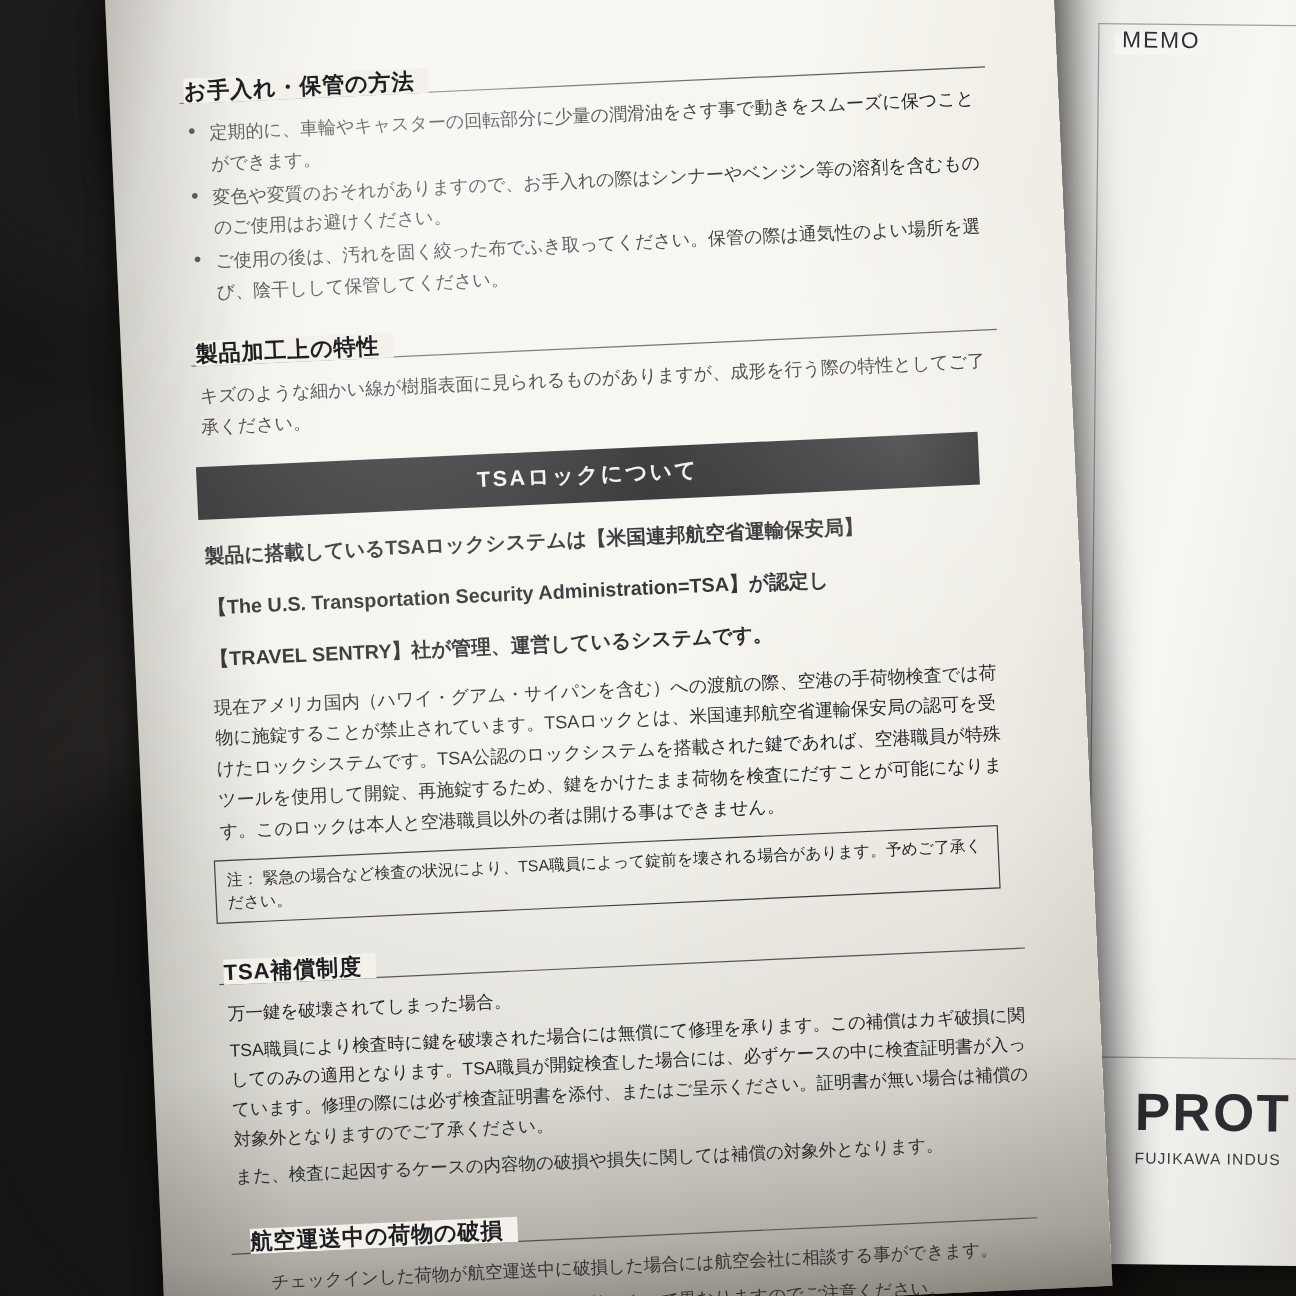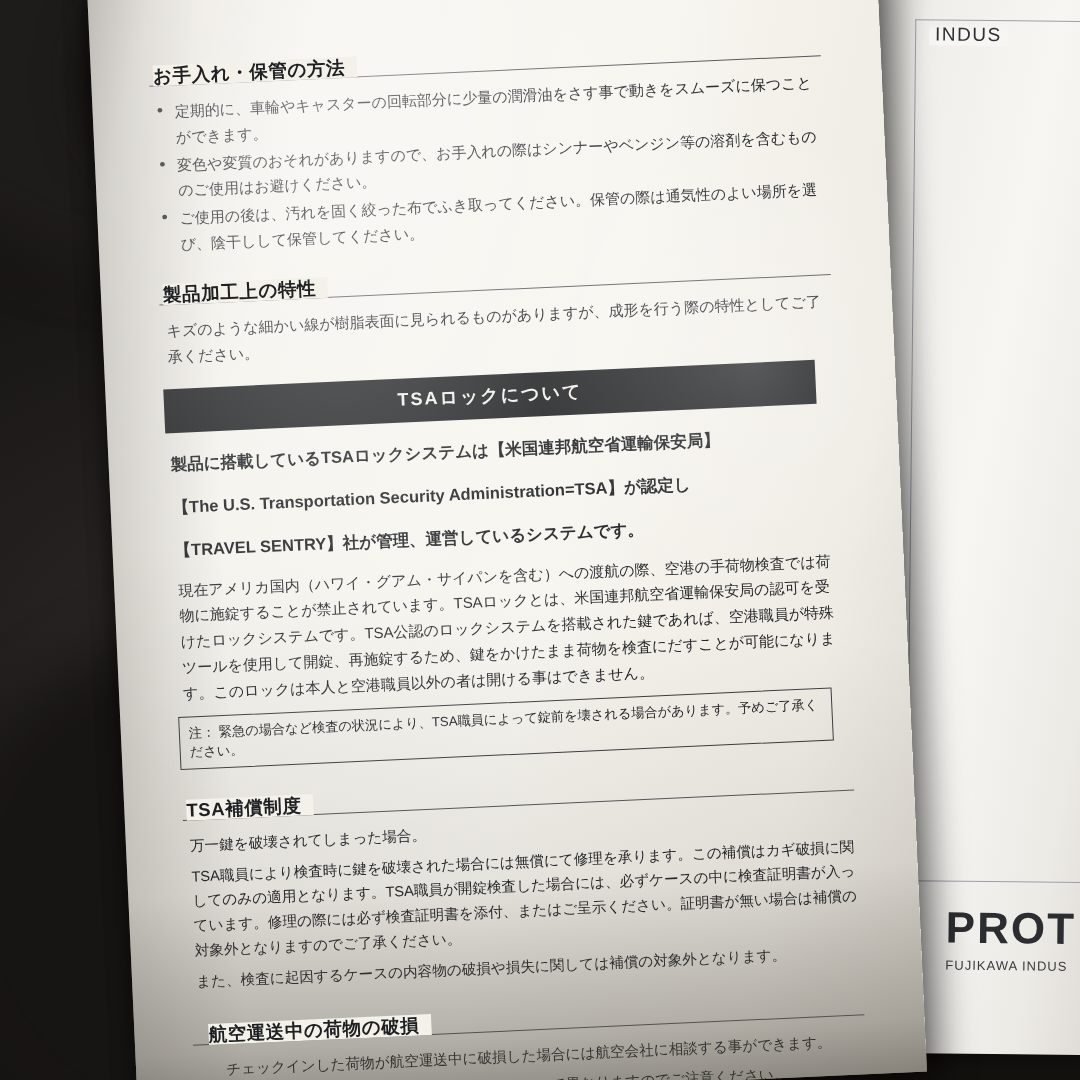--- a/index.html
+++ b/index.html
@@ -246,21 +246,21 @@
 
 <div id="scene">
 
   <div class="bg-blob blob1"></div>
   <div class="bg-blob blob2"></div>
   <div class="bg-blob blob3"></div>
   <div class="bg-blob blob4"></div>
 
   <div id="memo-sheet">
     <div id="memo-inner-rule"></div>
-    <div id="memo-label">INDUS</div>
+    <div id="memo-label">MEMO</div>
     <div id="brand-block">
       <div id="brand-name">PROT</div>
       <div id="brand-sub">FUJIKAWA INDUS</div>
     </div>
   </div>
 
   <div id="sheet">
     <div id="sheet-content">
 
       <div class="sec-head">

